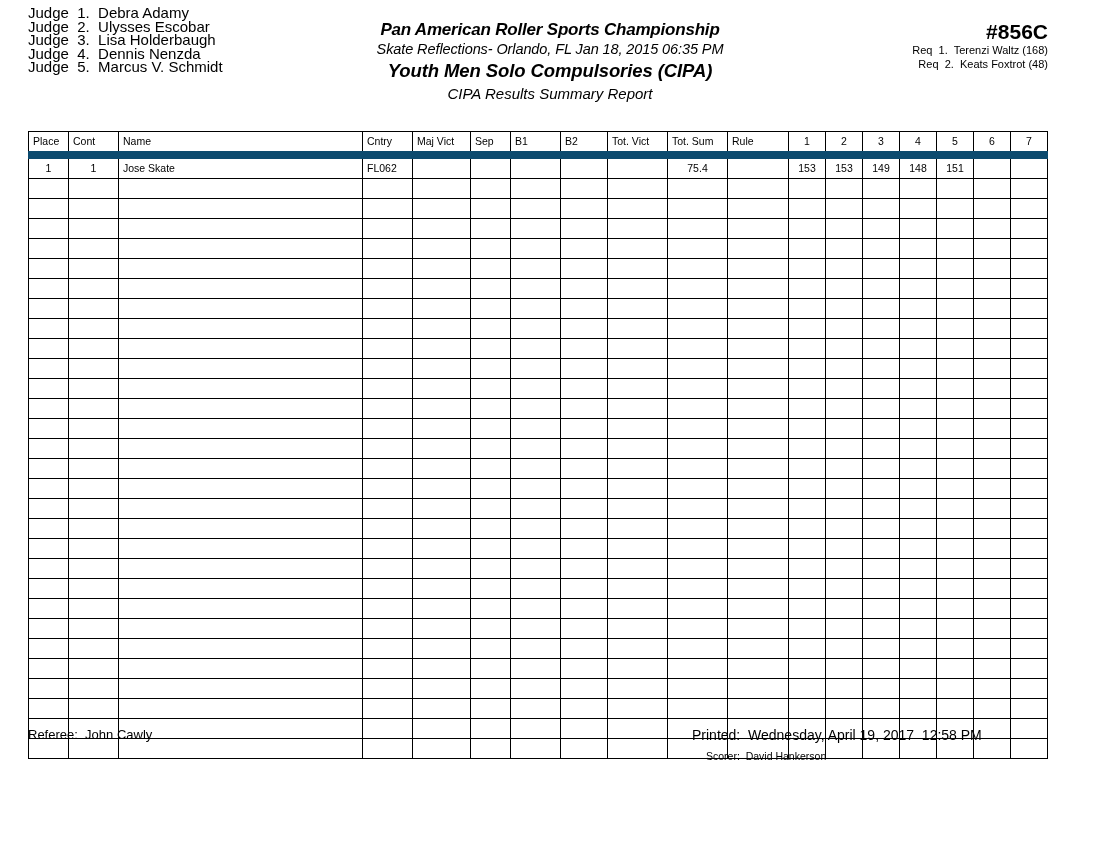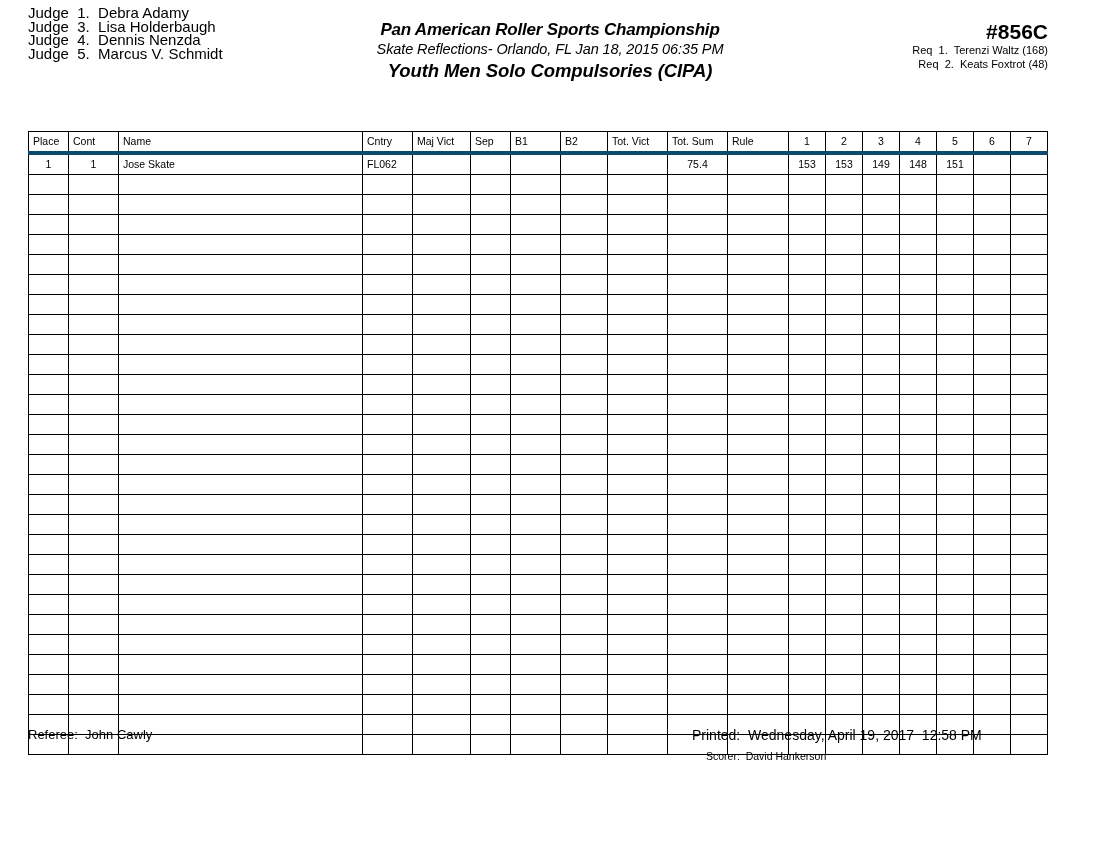--- a/index.html
+++ b/index.html
@@ -97,21 +97,21 @@
     padding: 0 0 0 4px;
     height: 19px;
     line-height: 19px;
     font-weight: normal;
     text-align: left;
     overflow: hidden;
     white-space: nowrap;
     vertical-align: middle;
   }
   #results-table thead th {
-    border-bottom: 4px solid #0c4a6e;
+    border-bottom: 8px solid #0c4a6e;
   }
   #results-table .center { text-align: center; padding-left: 0; }
 
   
   col.c-place { width: 40px; }
   col.c-cont  { width: 50px; }
   col.c-name  { width: 244px; }
   col.c-cntry { width: 50px; }
   col.c-maj   { width: 58px; }
   col.c-sep   { width: 40px; }
@@ -146,29 +146,31 @@
     font-size: 10.5px;
     line-height: 14px;
     white-space: pre;
   }
 </style>
 </head>
 <body>
 
 <div id="judges-block">
     <div class="judge-line"><span class="j-label">Judge</span>  <span class="j-num">1.</span>  <span class="j-name">Debra Adamy</span></div>
+    <div class="judge-line"><span class="j-label">Judge</span>  <span class="j-num">2.</span>  <span class="j-name">Ulysses Escobar</span></div>
     <div class="judge-line"><span class="j-label">Judge</span>  <span class="j-num">3.</span>  <span class="j-name">Lisa Holderbaugh</span></div>
     <div class="judge-line"><span class="j-label">Judge</span>  <span class="j-num">4.</span>  <span class="j-name">Dennis Nenzda</span></div>
     <div class="judge-line"><span class="j-label">Judge</span>  <span class="j-num">5.</span>  <span class="j-name">Marcus V. Schmidt</span></div>
   </div>
 
 <div id="center-header">
   <div id="event-title">Pan American Roller Sports Championship</div>
   <div id="venue-line">Skate Reflections- Orlando, FL  Jan 18, 2015  06:35 PM</div>
   <div id="category-title">Youth Men Solo Compulsories (CIPA)</div>
+  <div id="report-subtitle">CIPA Results Summary Report</div>
 </div>
 
 <div id="right-header">
   <div id="event-number">#856C</div>
   <div id="requirements-list">
       <div class="req-line"><span>Req</span>  <span>1.</span>  <span>Terenzi Waltz (168)</span></div>
       <div class="req-line"><span>Req</span>  <span>2.</span>  <span>Keats Foxtrot (48)</span></div>
     </div>
 </div>
 

